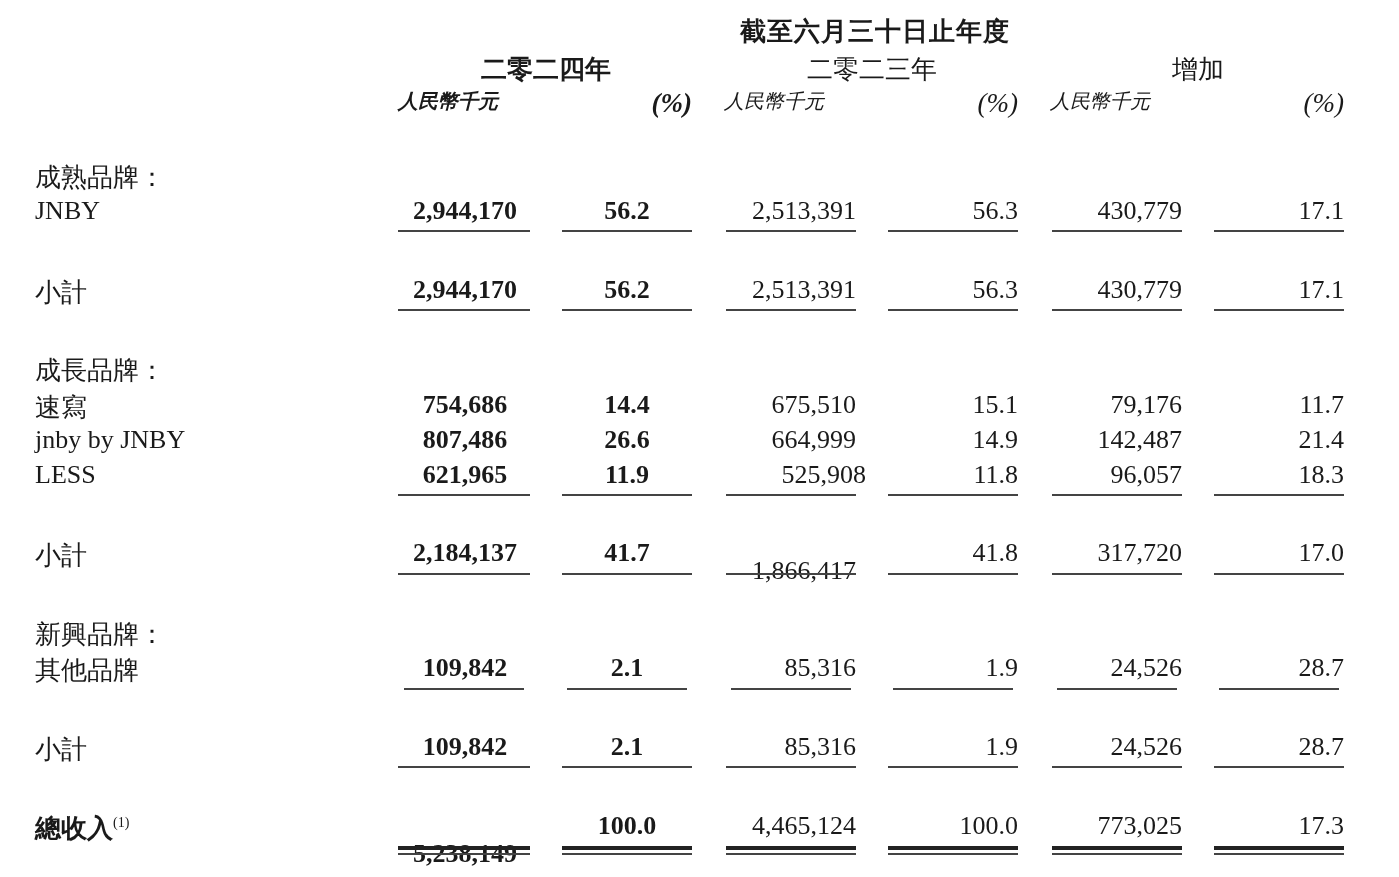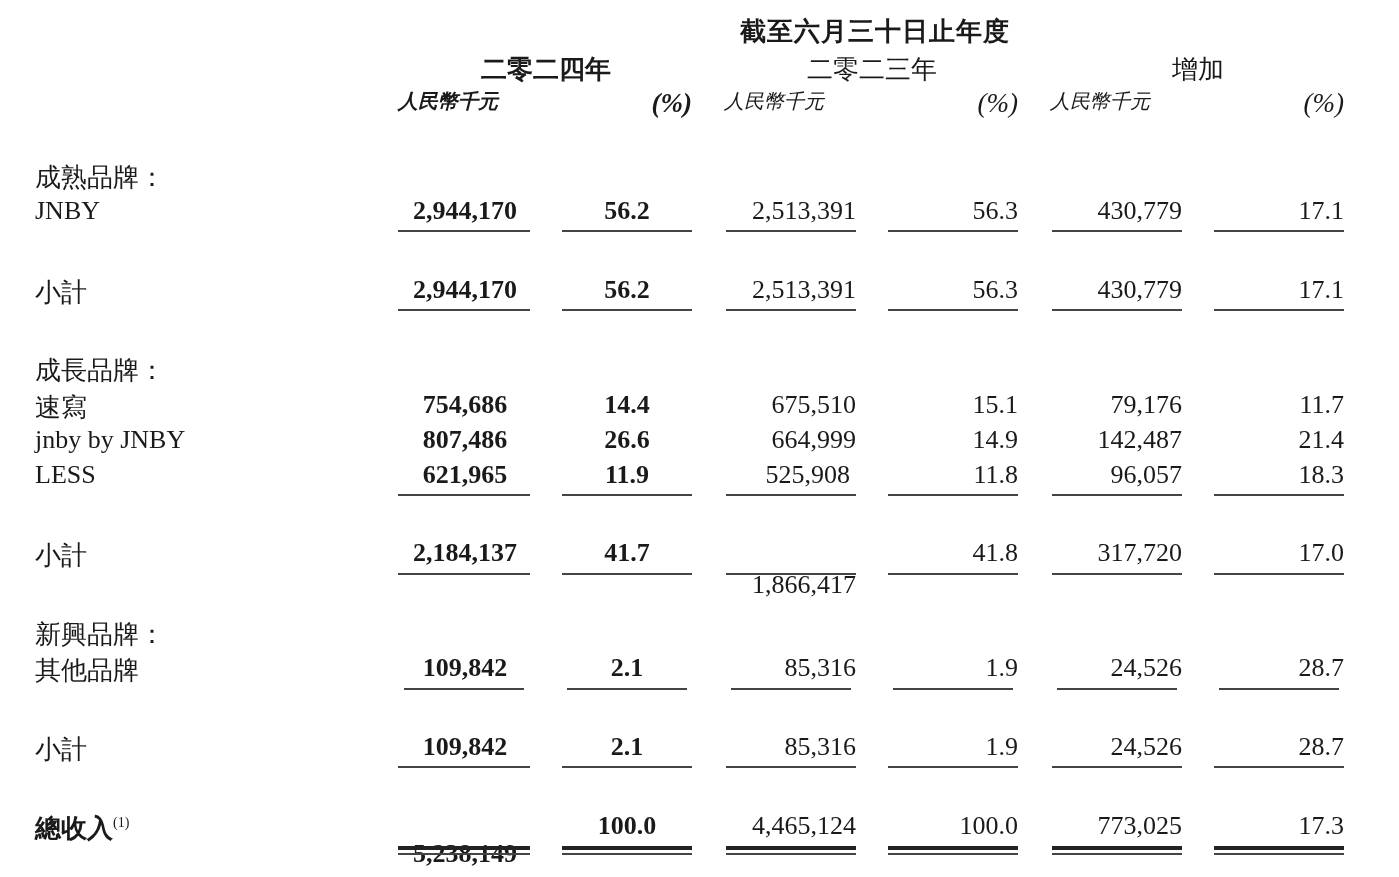--- a/index.html
+++ b/index.html
@@ -124,37 +124,37 @@
     <div class="abs cell bold" style="left:562px;width:130px;top:425px;">26.6</div>
     <div class="abs cell" style="left:726px;width:130px;top:425px;">664,999</div>
     <div class="abs cell" style="left:888px;width:130px;top:425px;">14.9</div>
     <div class="abs cell" style="left:1052px;width:130px;top:425px;">142,487</div>
     <div class="abs cell" style="left:1214px;width:130px;top:425px;">21.4</div>
   </div>
   <div>
     <div class="abs label" style="top:460px;">LESS</div>
     <div class="abs cell bold" style="left:400px;width:130px;top:460px;">621,965</div>
     <div class="abs cell bold" style="left:562px;width:130px;top:460px;">11.9</div>
-    <div class="abs cell" style="left:720px;width:130px;top:460px;">525,908</div>
+    <div class="abs cell" style="left:736px;width:130px;top:460px;">525,908</div>
     <div class="abs cell" style="left:888px;width:130px;top:460px;">11.8</div>
     <div class="abs cell" style="left:1052px;width:130px;top:460px;">96,057</div>
     <div class="abs cell" style="left:1214px;width:130px;top:460px;">18.3</div>
   </div>
   <div class="uline" style="left:398px;width:132px;top:494px;"></div>
   <div class="uline" style="left:562px;width:130px;top:494px;"></div>
   <div class="uline" style="left:726px;width:130px;top:494px;"></div>
   <div class="uline" style="left:888px;width:130px;top:494px;"></div>
   <div class="uline" style="left:1052px;width:130px;top:494px;"></div>
   <div class="uline" style="left:1214px;width:130px;top:494px;"></div>
 
   <div>
     <div class="abs label" style="top:538px;">小計</div>
     <div class="abs cell bold" style="left:400px;width:130px;top:538px;">2,184,137</div>
     <div class="abs cell bold" style="left:562px;width:130px;top:538px;">41.7</div>
-    <div class="abs cell" style="left:726px;width:130px;top:570px;">1,866,417</div>
+    <div class="abs cell" style="left:726px;width:130px;top:556px;">1,866,417</div>
     <div class="abs cell" style="left:888px;width:130px;top:538px;">41.8</div>
     <div class="abs cell" style="left:1052px;width:130px;top:538px;">317,720</div>
     <div class="abs cell" style="left:1214px;width:130px;top:538px;">17.0</div>
   </div>
   <div class="uline" style="left:398px;width:132px;top:573px;"></div>
   <div class="uline" style="left:562px;width:130px;top:573px;"></div>
   <div class="uline" style="left:726px;width:130px;top:573px;"></div>
   <div class="uline" style="left:888px;width:130px;top:573px;"></div>
   <div class="uline" style="left:1052px;width:130px;top:573px;"></div>
   <div class="uline" style="left:1214px;width:130px;top:573px;"></div>

